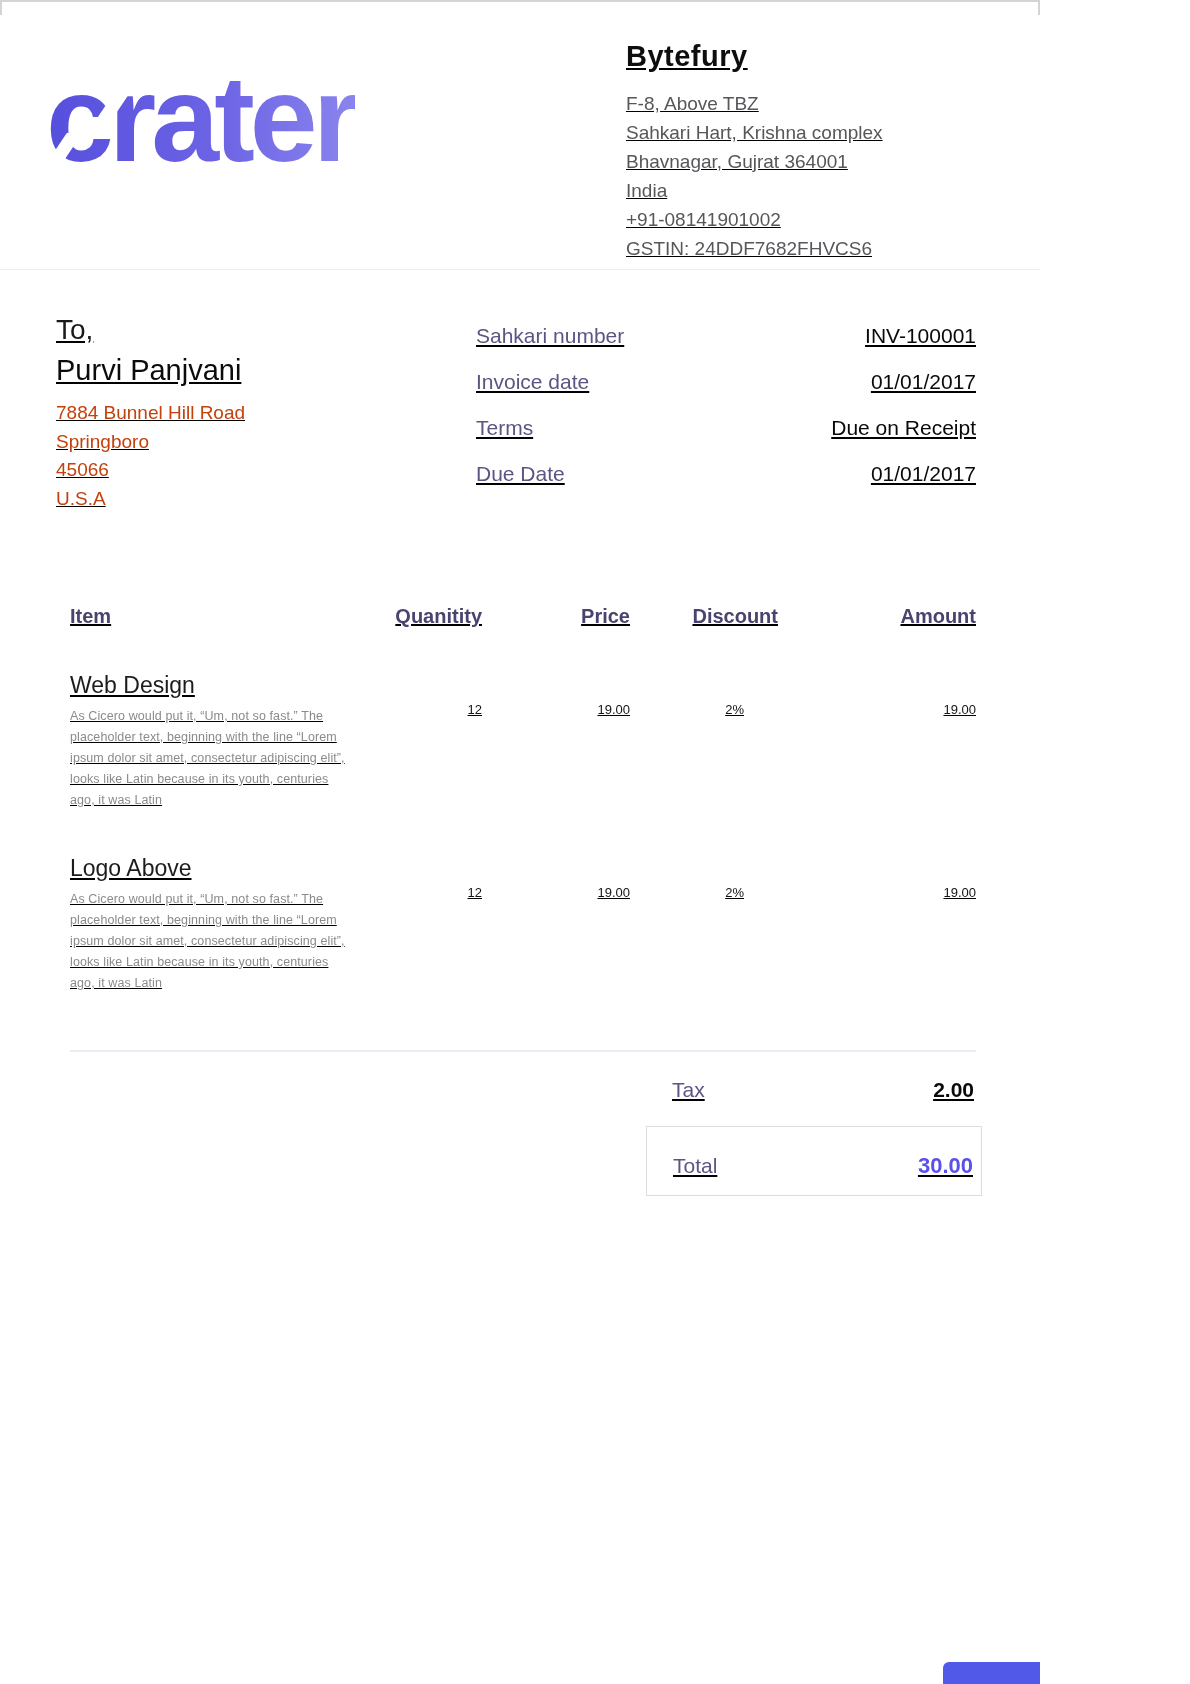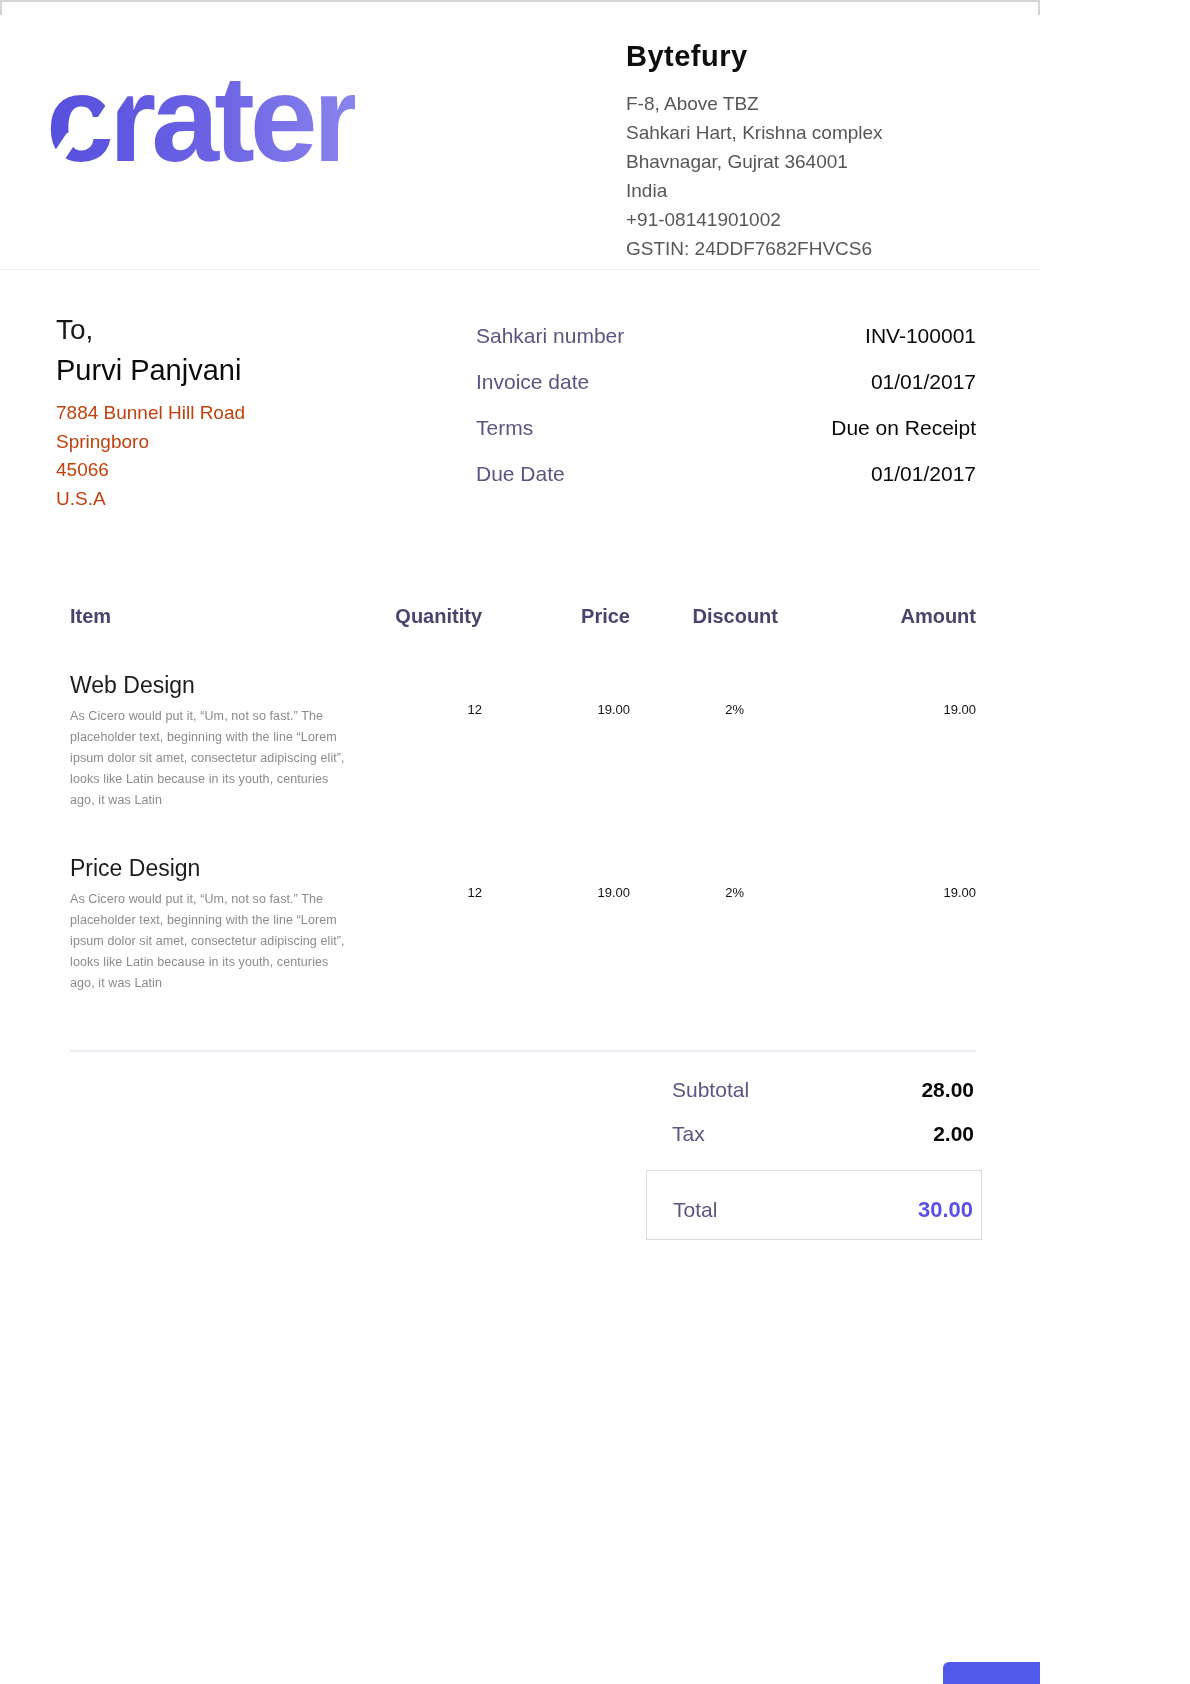--- a/index.html
+++ b/index.html
@@ -1,19 +1,19 @@
 <!DOCTYPE html>
 <html><head>
 <meta charset="utf-8">
 <style>
   * { margin:0; padding:0; box-sizing:border-box; }
   body { background:#ffffff; font-family:"Liberation Sans", sans-serif; }
   .page {
     position:relative; width:1040px; height:1684px; background:#ffffff;
-    border-top:2px solid #d4d4d4; overflow:hidden;
+    border-top:2px solid #d4d4d4; overflow:hidden;text-decoration:underline;
   }
   .edge-stub { position:absolute; top:0; width:2px; height:13px; background:#d4d4d4; }
   .edge-stub.left { left:0; } .edge-stub.right { right:0; }
 
   
   .header {
     display:flex; justify-content:space-between; align-items:flex-start;
     height:268px; padding:30px 64px 0 46px; border-bottom:1px solid #ededed;
   }
   .logo { position:relative; margin-top:26px; }
@@ -140,37 +140,33 @@
         <div class="item-desc">As Cicero would put it, “Um, not so fast.” The placeholder text, beginning with the line “Lorem ipsum dolor sit amet, consectetur adipiscing elit”, looks like Latin because in its youth, centuries ago, it was Latin</div>
       </div>
       <div class="cell-num">12</div>
       <div class="cell-num">19.00</div>
       <div class="cell-num cell-discount">2%</div>
       <div class="cell-num">19.00</div>
     </div>
 
     <div class="trow">
       <div class="cell-item">
-        <div class="item-name">Price Design</div>
+        <div class="item-name">Logo Above</div>
         <div class="item-desc">As Cicero would put it, “Um, not so fast.” The placeholder text, beginning with the line “Lorem ipsum dolor sit amet, consectetur adipiscing elit”, looks like Latin because in its youth, centuries ago, it was Latin</div>
       </div>
       <div class="cell-num">12</div>
       <div class="cell-num">19.00</div>
       <div class="cell-num cell-discount">2%</div>
       <div class="cell-num">19.00</div>
     </div>
 
     <div class="items-divider"></div>
   </div>
 
   <div class="totals">
-    <div class="totals-row">
-      <span class="totals-label">Subtotal</span>
-      <span class="totals-value">28.00</span>
-    </div>
     <div class="totals-row">
       <span class="totals-label">Tax</span>
       <span class="totals-value">2.00</span>
     </div>
     <div class="total-box">
       <span class="totals-label">Total</span>
       <span class="totals-value">30.00</span>
     </div>
   </div>
 

